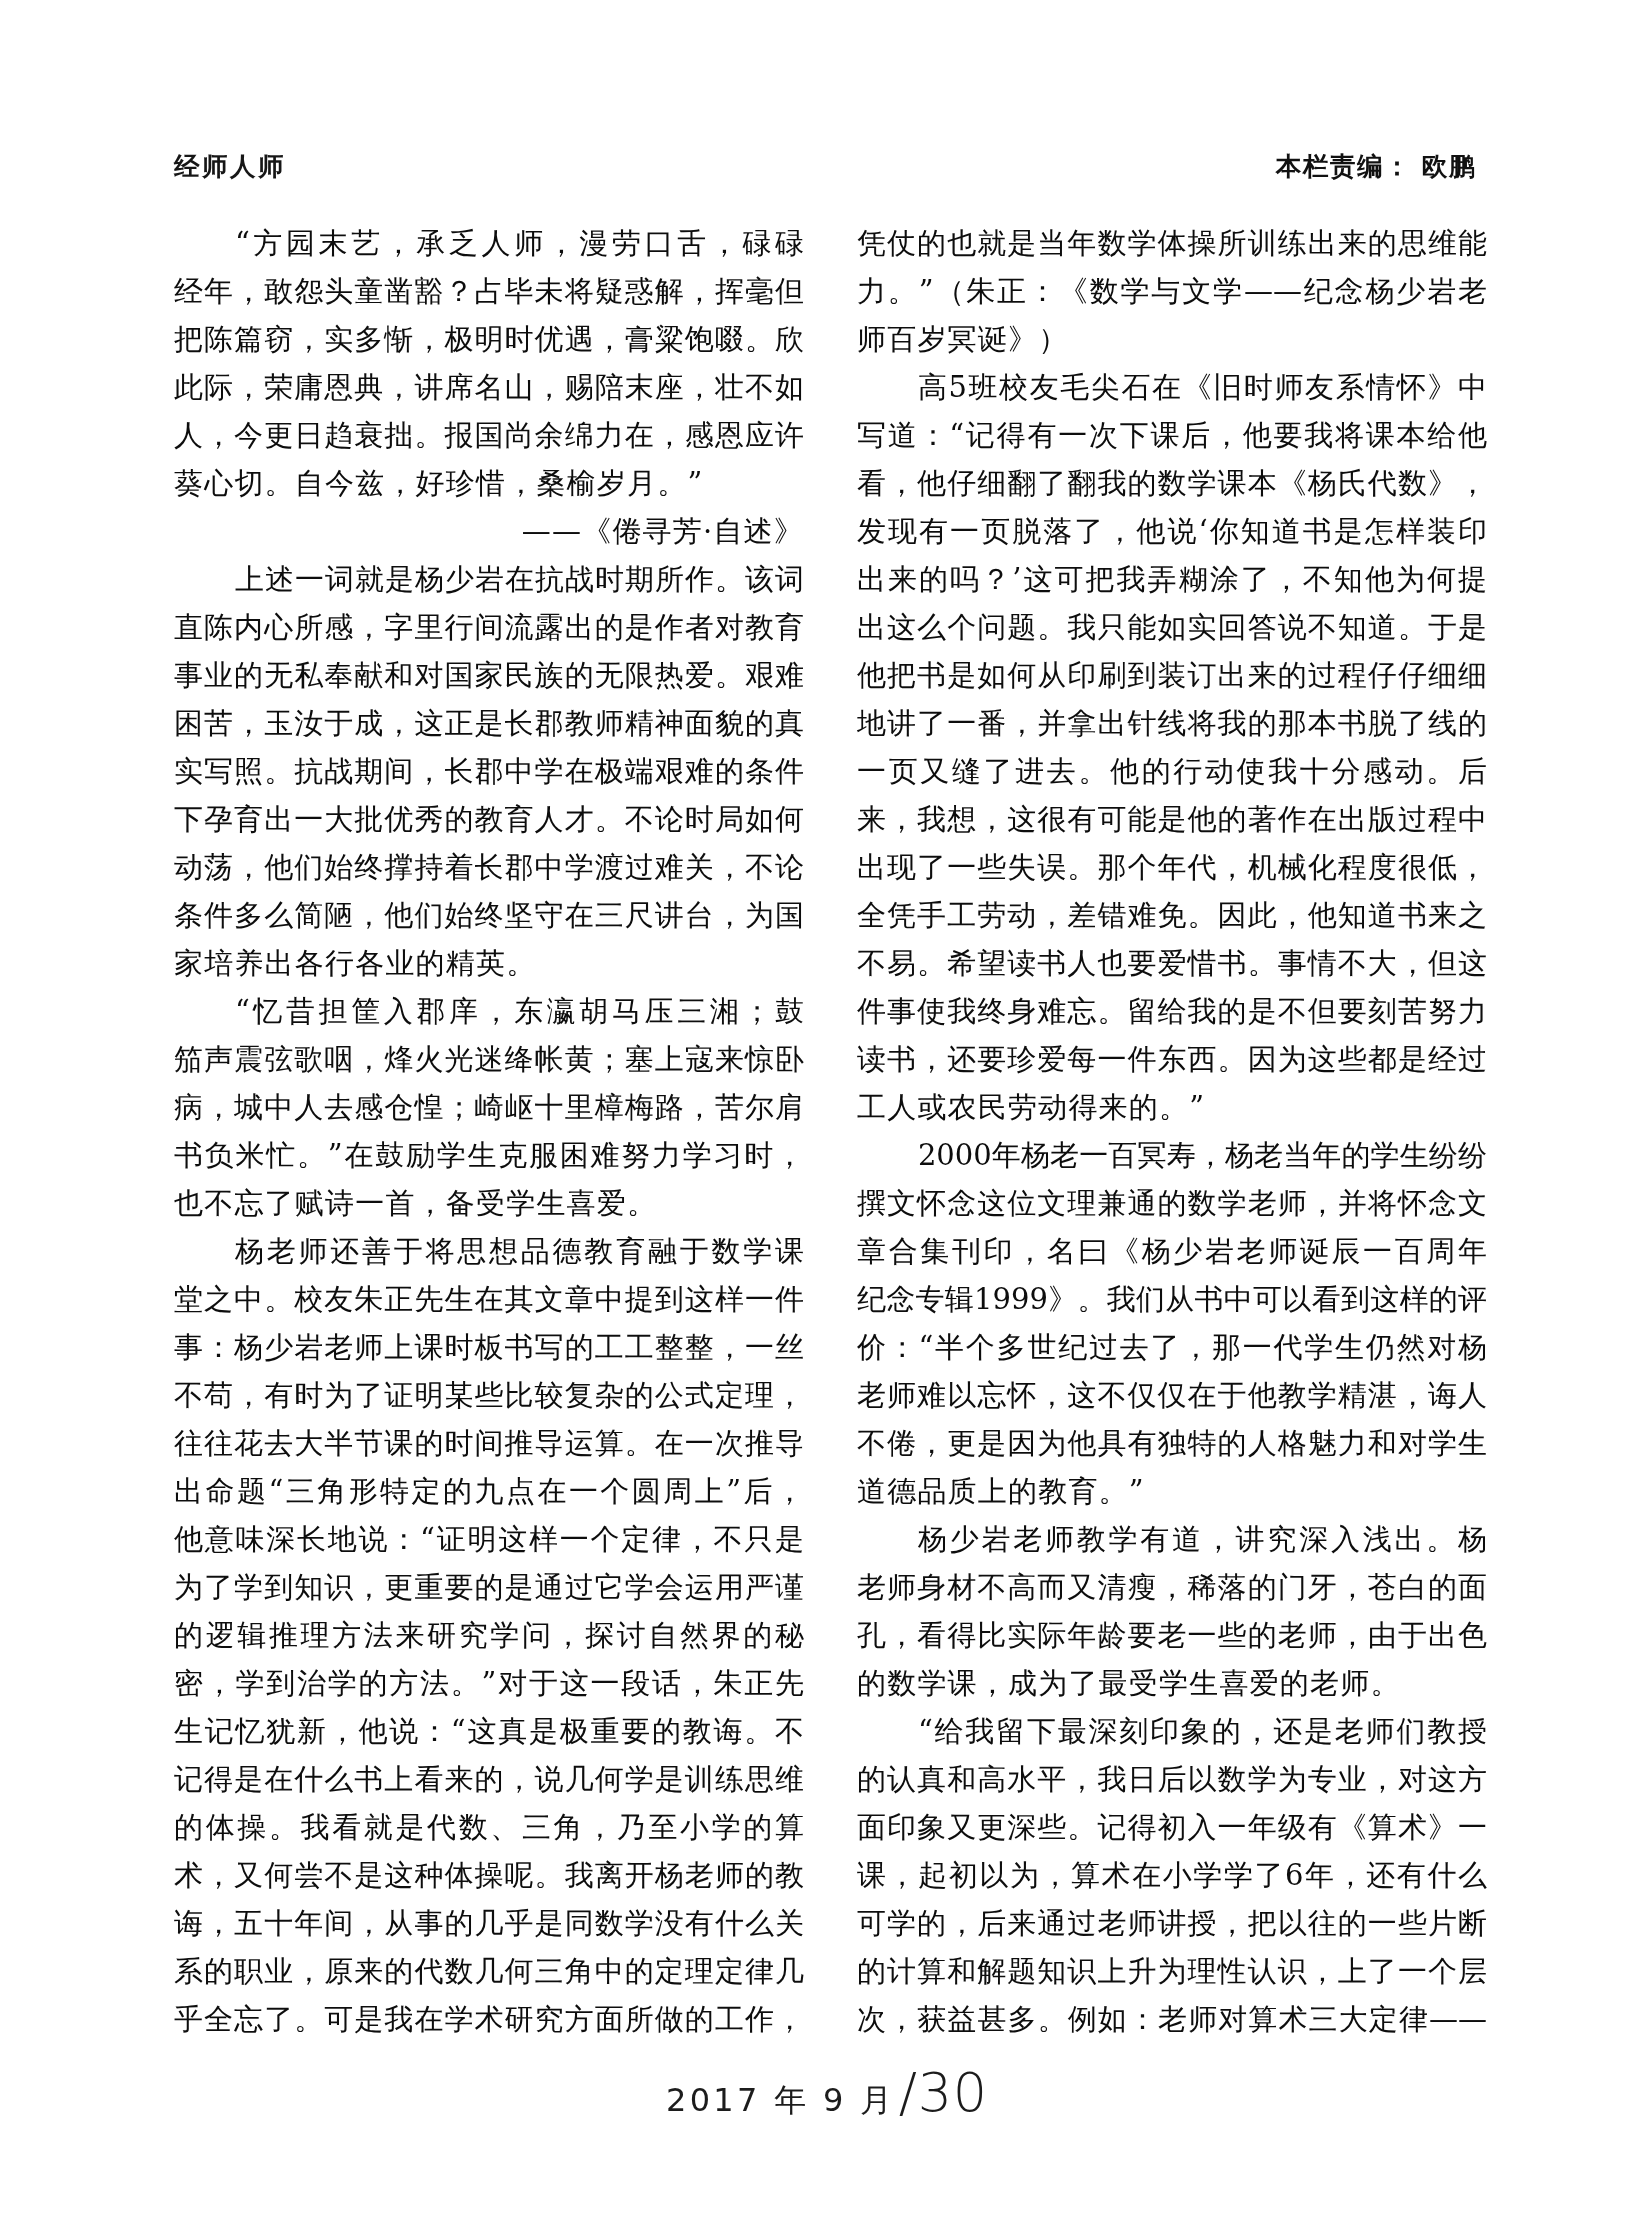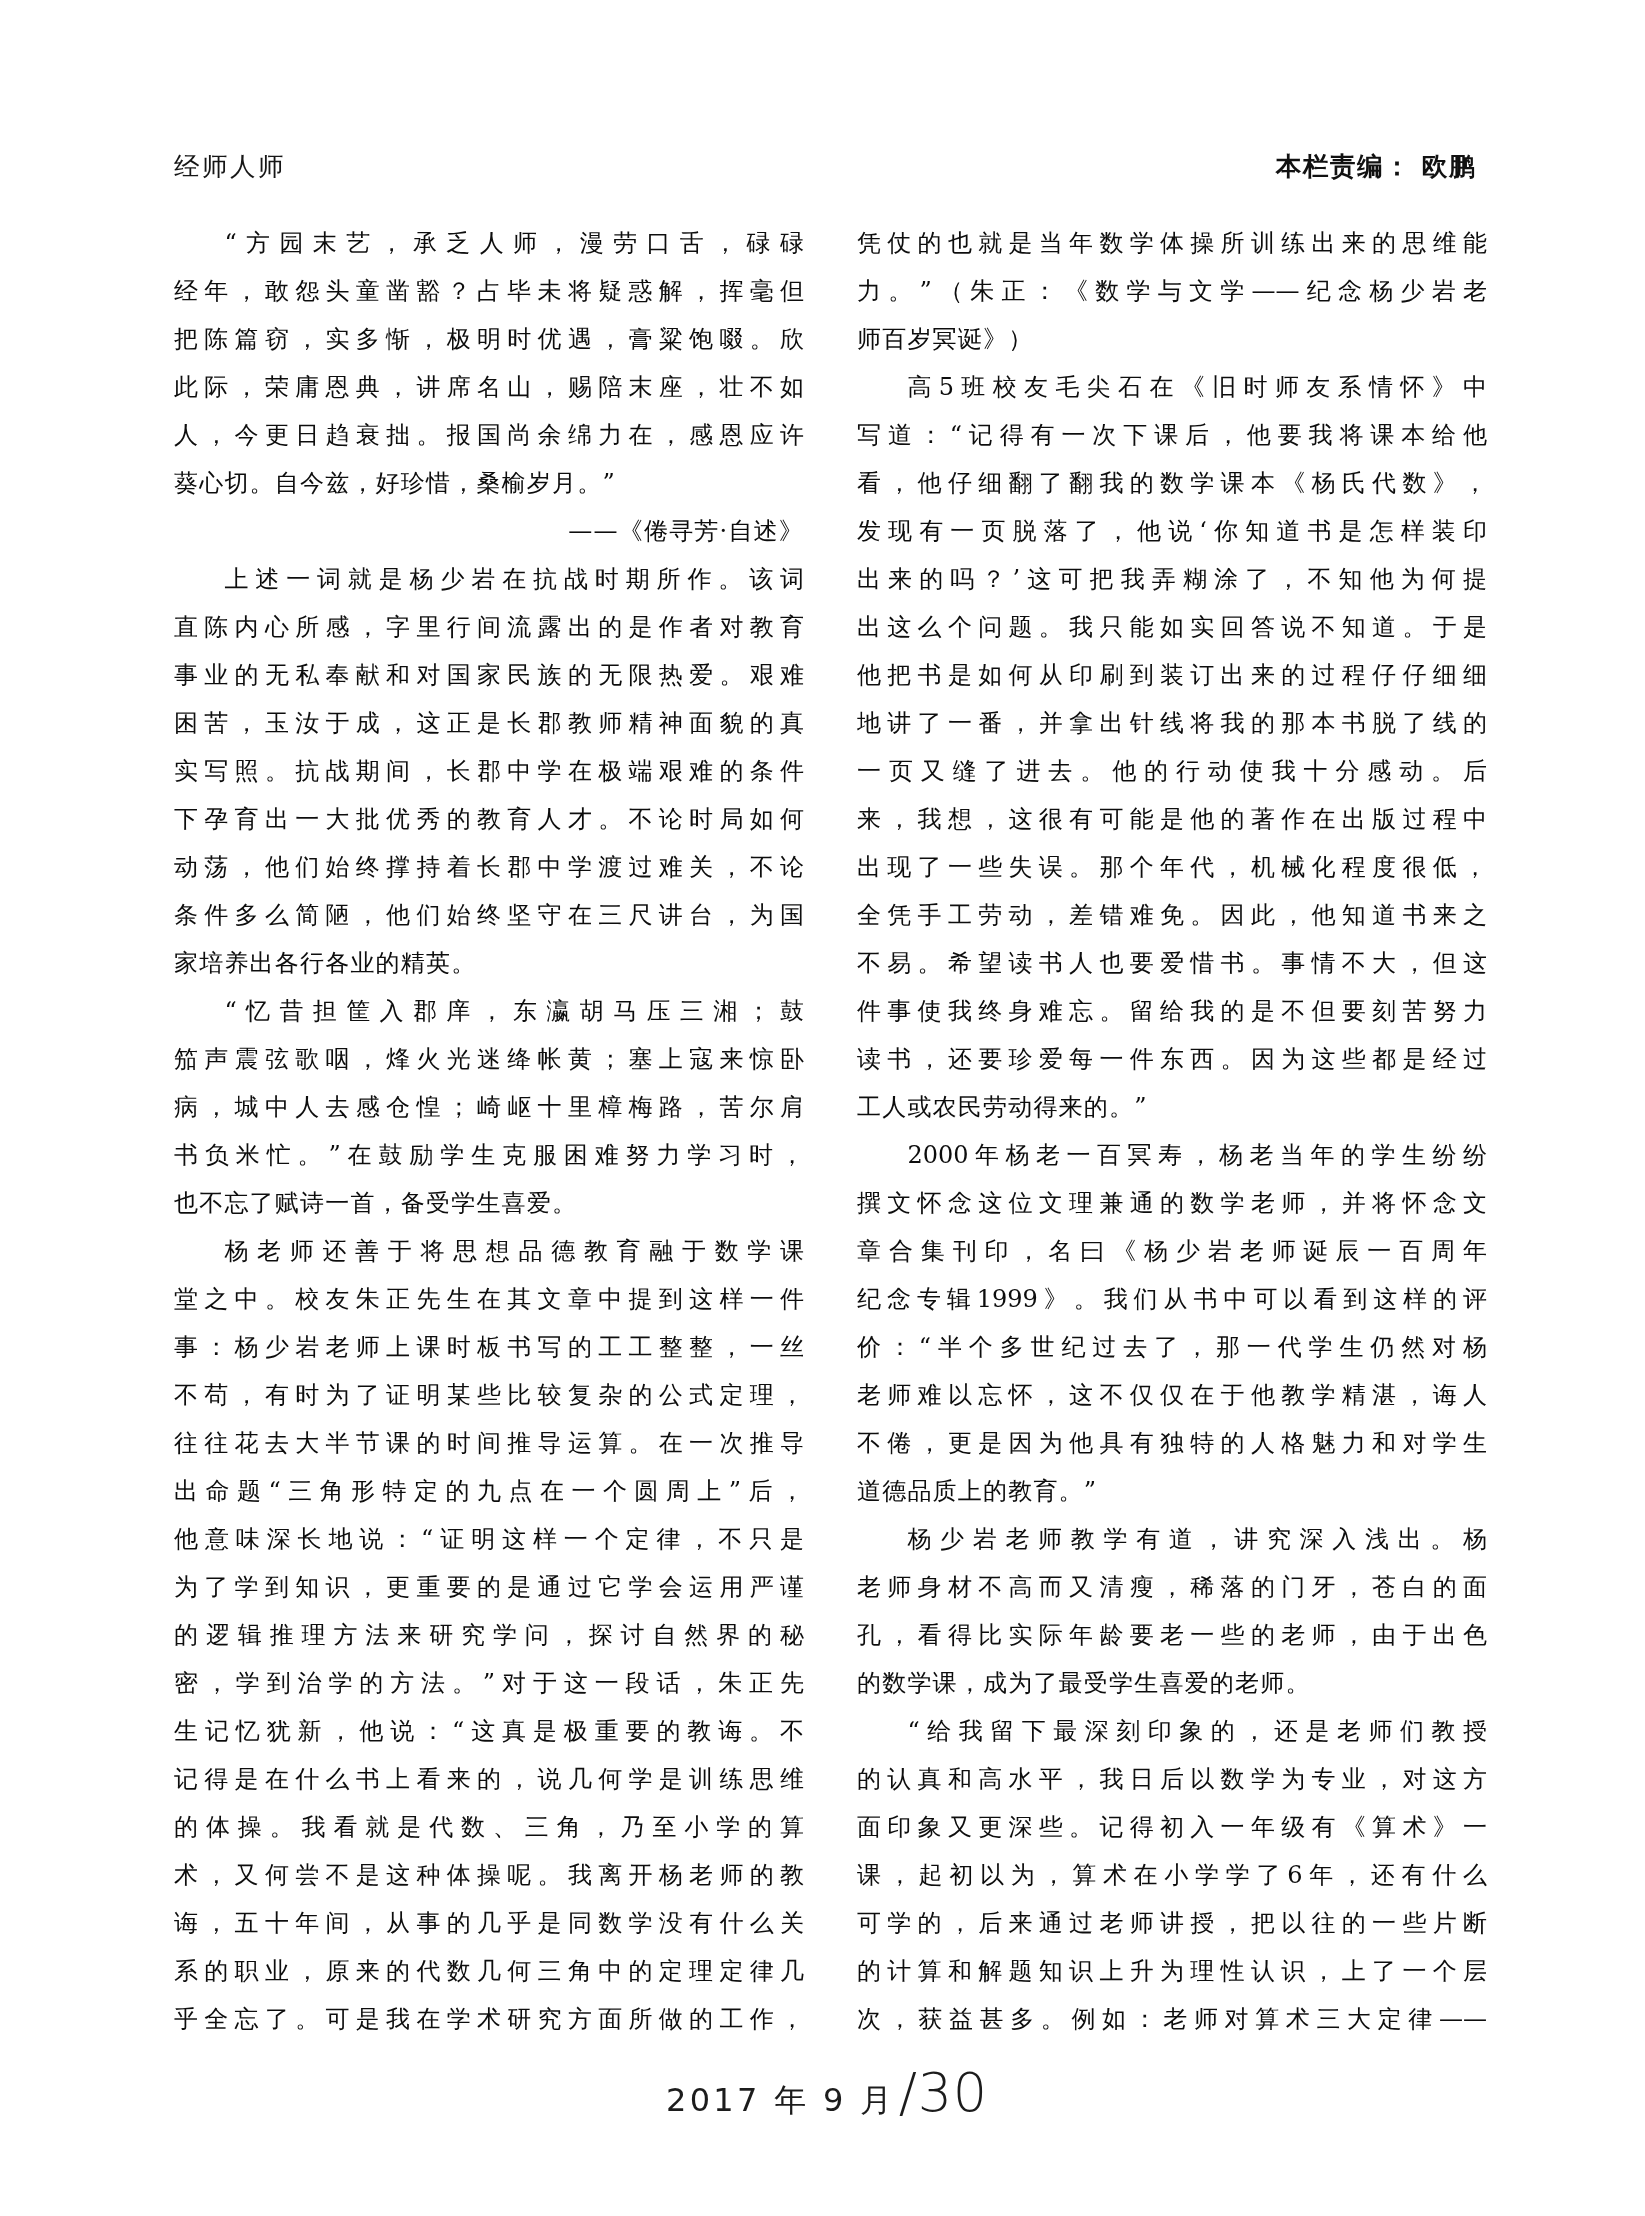--- a/index.html
+++ b/index.html
@@ -10,40 +10,40 @@
     background: #ffffff;
     color: #101010;
     font-family: "DejaVu Serif", serif;
     overflow: hidden;
   }
   .header-left {
     position: absolute;
     top: 149px;
     left: 174px;
     font-family: "DejaVu Sans", sans-serif;
-    font-weight: 400;
+    font-weight: 700;
     font-size: 25.5px;
     letter-spacing: 2.5px;
     color: #161616;
   }
   .header-right {
     position: absolute;
     top: 149px;
     right: 169px;
     font-family: "DejaVu Sans", sans-serif;
     font-weight: 700;
     font-size: 25.5px;
     letter-spacing: 1.6px;
     color: #111111;
   }
   .column {
     position: absolute;
     top: 219px;
     width: 630px;
-    font-size: 24px;
+    font-size: 29px;
     color: #0d0d0d;
   }
   .col-left  { left: 174px; }
   .col-right { left: 857px; }
   .line {
     height: 48px;
     line-height: 48px;
     text-align: justify;
     text-align-last: justify;
     text-justify: inter-character;

